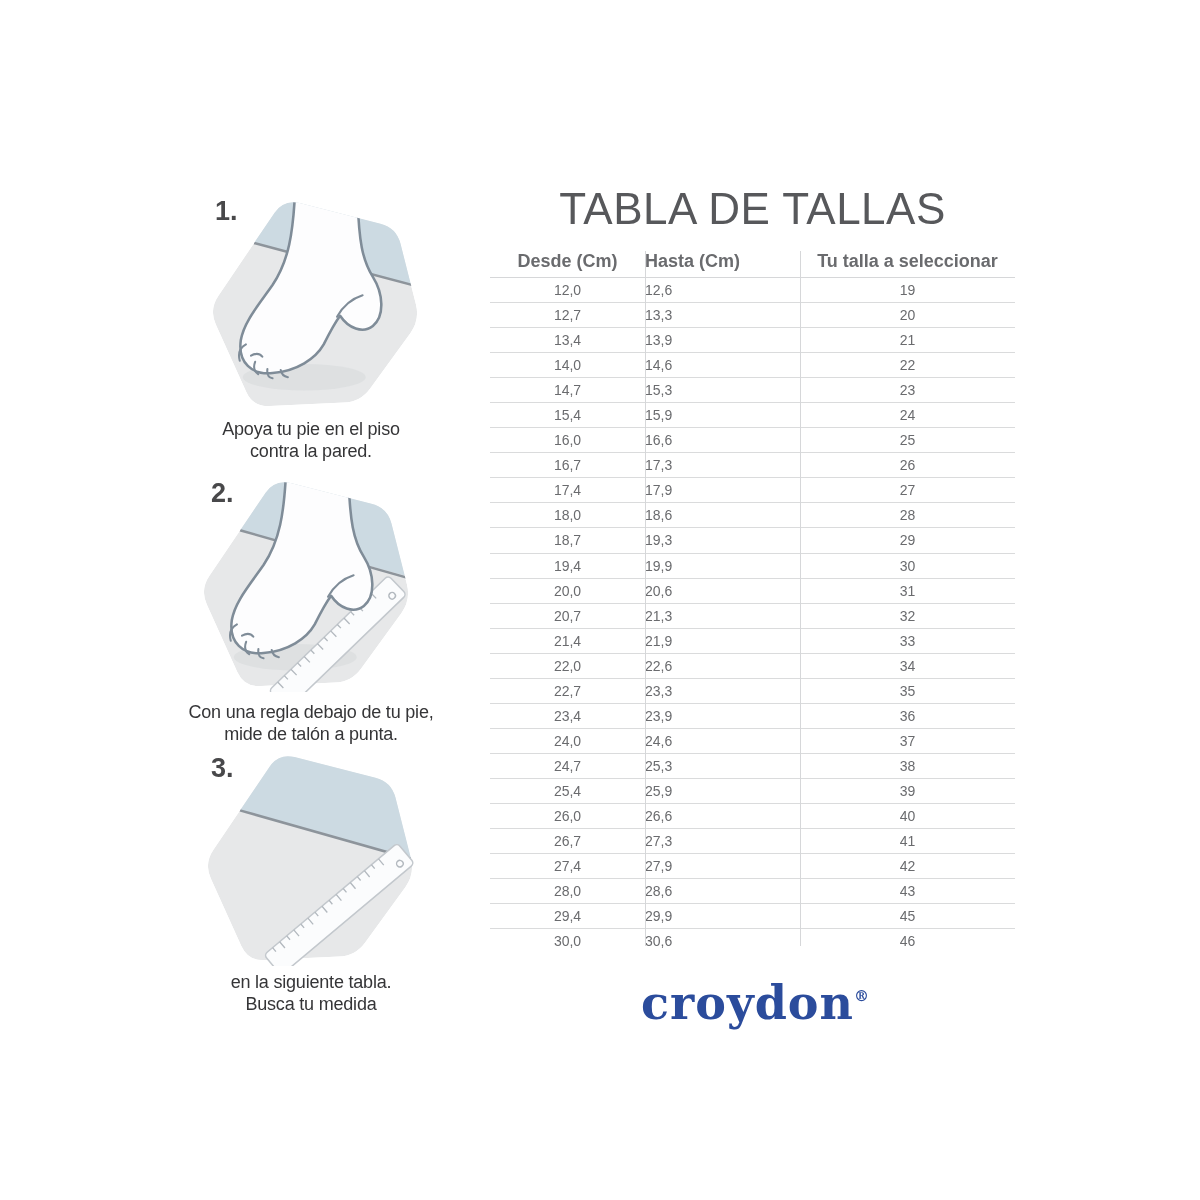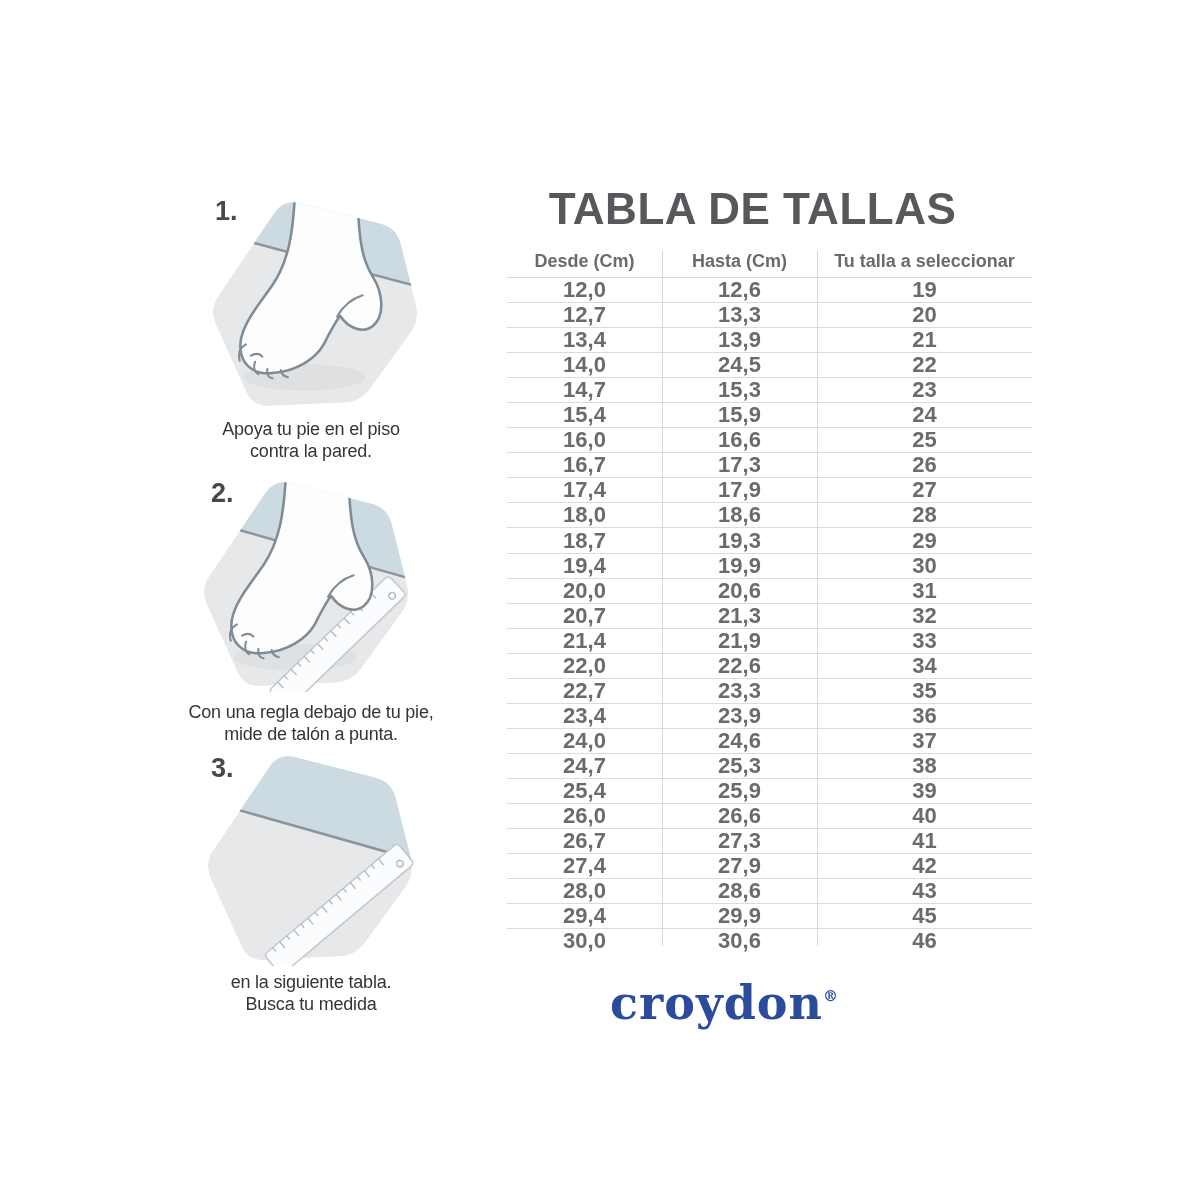--- a/index.html
+++ b/index.html
@@ -8,37 +8,37 @@
 
   
   .step-num{position:absolute;font-weight:bold;font-size:27px;color:#48484a;z-index:3;}
   .illus{position:absolute;z-index:1;}
   .caption{position:absolute;width:270px;text-align:center;font-weight:normal;font-size:18px;
            line-height:21.5px;color:#353537;letter-spacing:-0.2px;z-index:2;}
   .caption div{white-space:nowrap;}
 
   
   .title{position:absolute;left:490px;top:184px;width:525px;text-align:center;
-         font-size:44px;font-weight:bold;letter-spacing:0.5px;color:#57585b;}
-
-  
-  .size-table{position:absolute;left:507px;top:246px;width:525px;}
+         font-size:44px;font-weight:normal;letter-spacing:0.5px;color:#57585b;}
+
+  
+  .size-table{position:absolute;left:490px;top:246px;width:525px;}
   .thead{display:flex;height:31px;align-items:center;border-bottom:1px solid #d6d7d9;
          font-size:18px;font-weight:bold;color:#6a6b6e;}
   .trow{display:flex;height:24.05px;align-items:center;border-bottom:1px solid #dadbdc;
-        font-size:22px;font-weight:bold;color:#6a6b6e;}
+        font-size:14px;font-weight:normal;color:#6a6b6e;}
   .trow:last-child{border-bottom:none;}
   .c1{width:155px;text-align:center;}
-  .c2{width:155px;text-align:center;}
+  .c2{width:155px;text-align:left;}
   .c3{width:215px;text-align:center;}
   .vline{position:absolute;top:5px;width:1px;height:695px;background:#d6d7d9;}
   .vline.v1{left:155px;} .vline.v2{left:310px;}
 
   
-  .logo{position:absolute;left:610px;top:976px;width:290px;text-align:left;
+  .logo{position:absolute;left:610px;top:976px;width:290px;text-align:center;
         font-family:"DejaVu Serif",serif;font-weight:bold;font-size:46px;
         color:#2b4c9c;letter-spacing:1px;}
   .logo sup{font-size:15px;vertical-align:18px;letter-spacing:0;}
 </style>
 </head>
 <body>
 
 <div class="canvas">
 
   <div class="step-num" style="left:215px;top:196px">1.</div>
@@ -140,21 +140,21 @@
       <div class="c2">13,3</div>
       <div class="c3">20</div>
     </div>
         <div class="trow">
       <div class="c1">13,4</div>
       <div class="c2">13,9</div>
       <div class="c3">21</div>
     </div>
         <div class="trow">
       <div class="c1">14,0</div>
-      <div class="c2">24,5</div>
+      <div class="c2">14,6</div>
       <div class="c3">22</div>
     </div>
         <div class="trow">
       <div class="c1">14,7</div>
       <div class="c2">15,3</div>
       <div class="c3">23</div>
     </div>
         <div class="trow">
       <div class="c1">15,4</div>
       <div class="c2">15,9</div>

